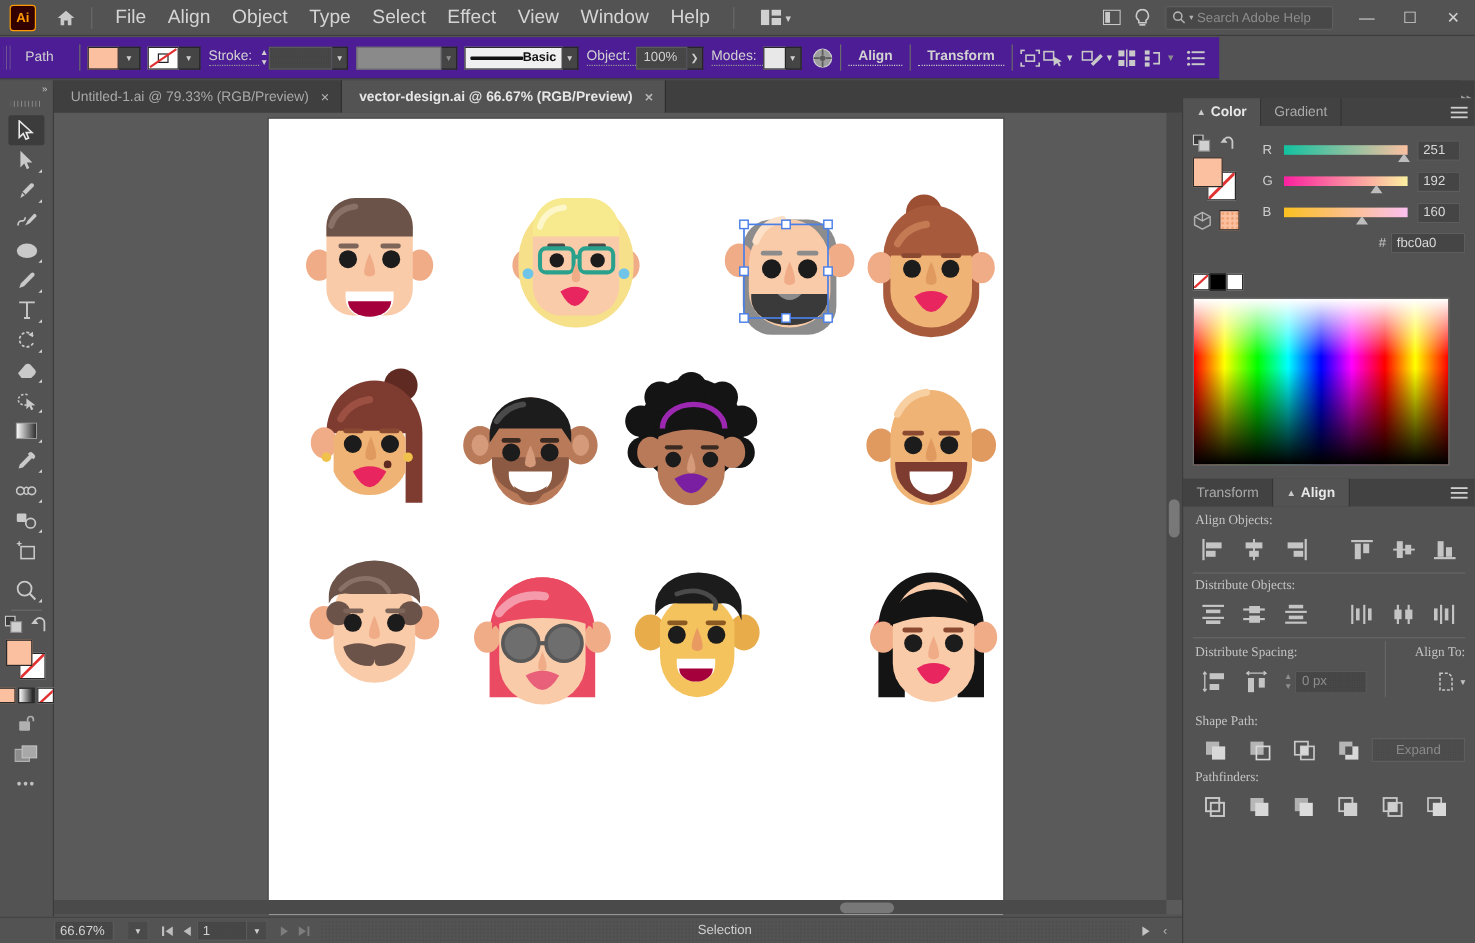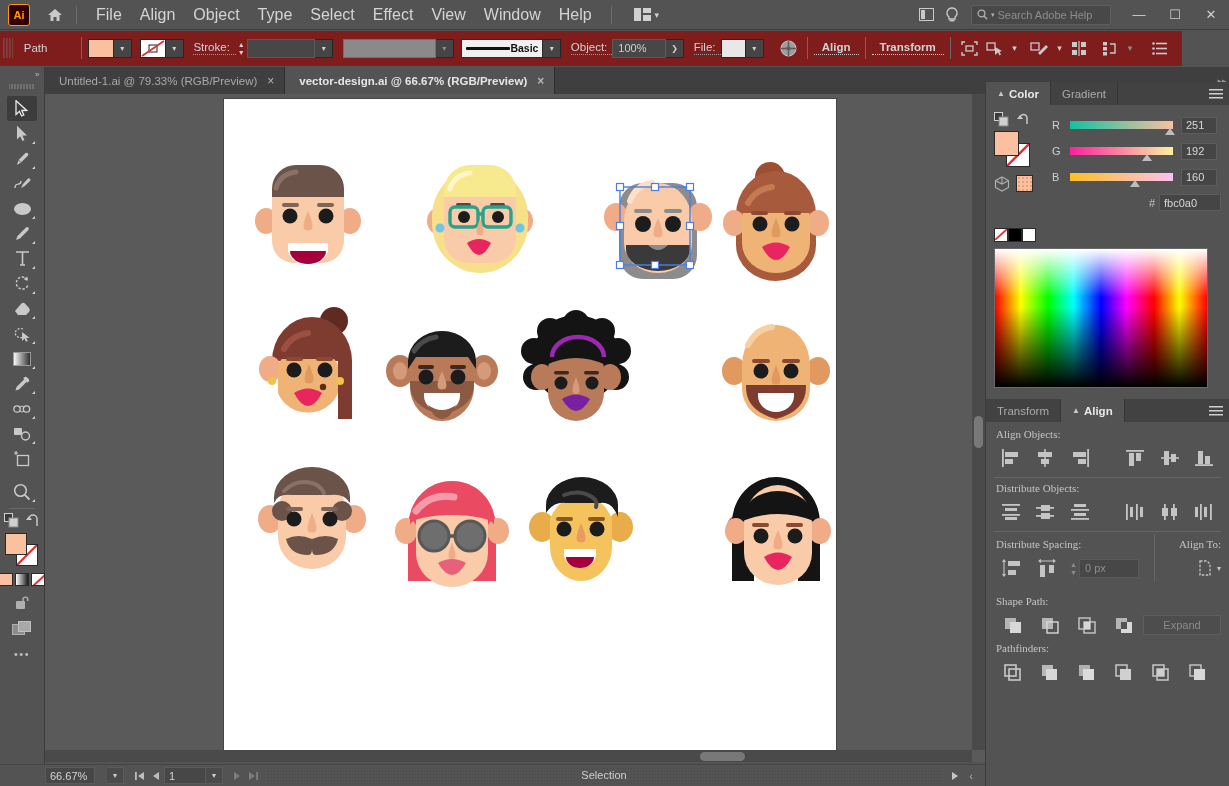--- a/index.html
+++ b/index.html
@@ -36,22 +36,22 @@
   .searchbox {
     width: 140px; height: 20px; background: #484848; border: 1px solid #5e5e5e;
     border-radius: 2px; display: flex; align-items: center; gap: 3px;
     padding: 0 5px; margin-left: 6px; color: #8d8d8d; font-size: 11px;
   }
   .win-ctrls { display: flex; margin-left: 10px; }
   .win-btn { width: 36px; height: 28px; display:flex; align-items:center; justify-content:center; color:#d0d0d0; font-size: 13px;}
 
   
   .controlbar {
-    position: absolute; left: 0; top: 31px; width: 1182px; height: 35px;
-    background: #7f1d1d; border-bottom: 1px solid #3c3c3c;
+    position: absolute; left: 0; top: 31px; width: 1016px; height: 35px;
+    background: #4c1d95; border-bottom: 1px solid #3c3c3c;
     display: flex; align-items: center; gap: 0;
   }
   .grip { width: 10px; height: 20px; margin-left: 3px; margin-right: 3px;
     background-image: repeating-linear-gradient(to right, #888 0 1px, transparent 1px 3px);
     background-size: 3px 100%; background-position: center; background-repeat: repeat-x;
     opacity: .55; }
   .cb-label { color: #d2d2d2; font-size: 11.5px; padding: 0 8px; white-space: nowrap;}
   .cb-sep { width: 1px; height: 22px; background: #6a6a6a; margin: 0 6px; }
   .swatch { width: 26px; height: 19px; border: 1px solid #262626; }
   .drop-arrow {
@@ -297,21 +297,21 @@
     <div class="brush-field">
       <span class="brush-line"></span>
       <span style="font-weight:bold;">Basic</span>
     </div>
     <div class="drop-arrow">▾</div>
     <div style="width:10px;"></div>
     <div class="cb-label dotted-underline" style="padding:0 5px 1px 0;">Object:</div>
     <div class="field dotted" style="width:55px;">100%</div>
     <div class="drop-arrow">❯</div>
     <div style="width:10px;"></div>
-    <div class="cb-label dotted-underline" style="padding:0 5px 1px 0;">File:</div>
+    <div class="cb-label dotted-underline" style="padding:0 5px 1px 0;">Modes:</div>
     <div class="swatch" style="background:#e8e8e8;"></div>
     <div class="drop-arrow">▾</div>
     <div style="width:12px;"></div>
     <div class="icon-btn">
       <svg width="17" height="17" viewBox="0 0 17 17">
         <circle cx="8.5" cy="8.5" r="7.5" fill="#9d9d9d" stroke="#cfcfcf"></circle>
         <circle cx="8.5" cy="8.5" r="2.3" fill="#5a5a5a"></circle>
         <path d="M8.5 1 L8.5 6 M8.5 11 L8.5 16 M1 8.5 L6 8.5 M11 8.5 L16 8.5" stroke="#5a5a5a" stroke-width="1.4"></path>
       </svg>
     </div>

